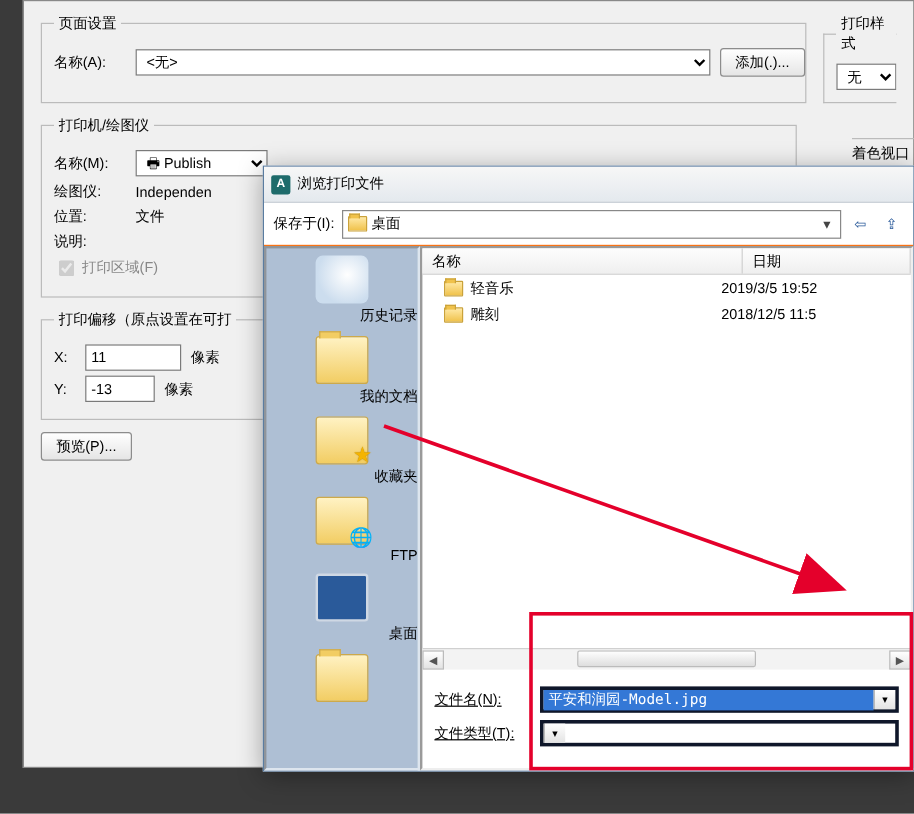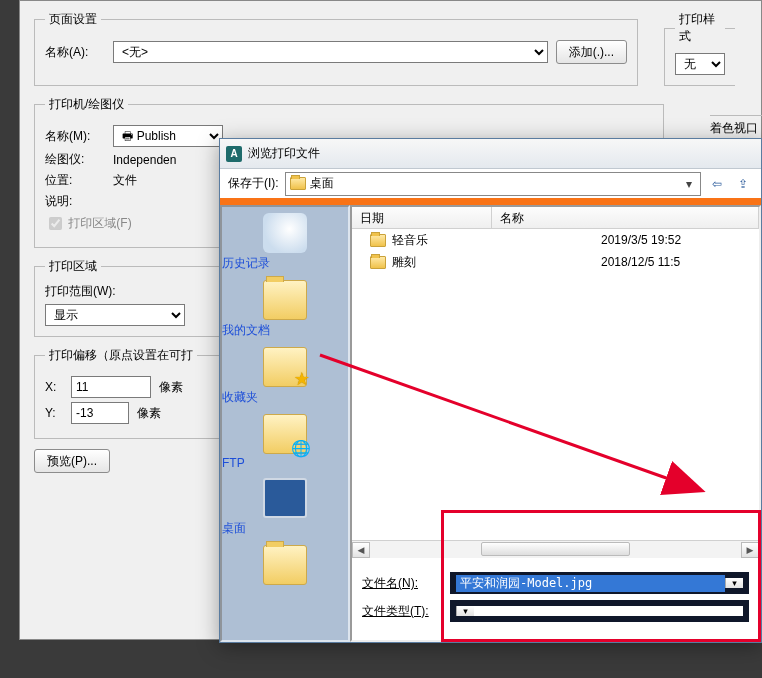--- a/index.html
+++ b/index.html
@@ -16,22 +16,22 @@
   .main-dialog {
     position: absolute;
     left: 19px; top: 0;
     width: 743px; height: 640px;
     background: #f0f0f0;
     border: 1px solid #888;
     padding: 10px 14px;
   }
   fieldset {
     border: 1px solid #bbb;
-    margin: 0 12px 10px 0;
-    padding: 8px 10px 10px 10px;
+    margin: 0 0 10px 0;
+    padding: 8px 0 10px 10px;
   }
   fieldset > legend { padding: 0 4px; color: #000; }
   .row { display: flex; align-items: center; margin: 4px 0; gap: 8px; }
   .lbl { width: 60px; }
   select, input[type=text] {
     font-family: inherit; font-size: 12px;
     border: 1px solid #7a7a7a;
     background: #fff;
     height: 22px; padding: 1px 4px;
   }
@@ -73,21 +73,21 @@
     width: 16px; height: 16px;
     background: #1e6b6b; color:#fff;
     font-size:10px; font-weight:bold;
     display:flex;align-items:center;justify-content:center;
     border-radius:2px;
   }
   .savein-bar {
     height: 36px;
     display: flex; align-items: center;
     padding: 0 8px; gap: 6px;
-    border-bottom: 7px solid #f97316;
+    border-bottom: 1px solid #f97316;
   }
   .folder-combo {
     flex: 1; height: 24px;
     border: 1px solid #888;
     display: flex; align-items: center;
     padding: 0 4px; gap: 4px;
     background:#fff;
   }
   .folder-ico {
     width: 16px; height: 13px;
@@ -103,21 +103,21 @@
   .nav-icn { width:20px;height:20px;display:flex;align-items:center;justify-content:center;color:#2a5a9a;cursor:pointer;border:1px solid transparent;border-radius:2px; }
   .body-row { flex:1; display:flex; min-height:0;}
   .places {
     width: 130px;
     background: #aebfd4;
     border: 2px inset #dde5ee;
     overflow:hidden;
     padding: 6px 0;
     display:flex;flex-direction:column;align-items:center;gap:8px;
   }
-  .place { width:100%; text-align:left; color:#1d4ed8; font-size:12px; cursor:pointer;}
+  .place { width:100%; text-align:right; color:#000000; font-size:12px; cursor:pointer;}
   .place .pic { width:44px;height:40px;margin:0 auto 2px auto;display:flex;align-items:center;justify-content:center;}
   .pic-history{background:radial-gradient(circle at 60% 40%,#fff,#cde 70%);border-radius:6px;}
   .pic-folder{background:linear-gradient(#fff2c3,#f2cd63);border:1px solid #cda94a;border-radius:3px;position:relative;}
   .pic-folder::before{content:"";position:absolute;left:2px;top:-5px;width:16px;height:5px;background:#f2cd63;border:1px solid #cda94a;border-bottom:none;}
   .pic-fav{background:linear-gradient(#fff2c3,#f2cd63);border:1px solid #cda94a;border-radius:3px;position:relative;}
   .pic-fav::after{content:"★";position:absolute;right:-4px;bottom:-4px;color:#f4b400;font-size:18px;text-shadow:0 0 1px #a07400;}
   .pic-ftp{background:linear-gradient(#fff2c3,#f2cd63);border:1px solid #cda94a;border-radius:3px;position:relative;}
   .pic-ftp::after{content:"🌐";position:absolute;right:-5px;bottom:-5px;font-size:16px;}
   .pic-desktop{background:#2a5a9a;border-radius:3px;position:relative;border:2px solid #cfd8e4;}
   .file-pane { flex:1; border:2px inset #eee; display:flex;flex-direction:column; min-width:0;}
@@ -130,21 +130,21 @@
   .file-row .folder-ico{width:16px;height:13px;}
   .fr-name{flex:1;}
   .fr-date{width:140px;}
   .hscroll{height:18px;border-top:1px solid #d0d0d0;background:#f3f3f3;display:flex;align-items:center;}
   .hs-btn{width:18px;height:16px;border:1px solid #bbb;background:linear-gradient(#fff,#e3e3e3);display:flex;align-items:center;justify-content:center;font-size:9px;color:#555;}
   .hs-track{flex:1;height:16px;position:relative;}
   .hs-thumb{position:absolute;left:30%;width:40%;height:14px;top:0;background:linear-gradient(#fefefe,#dedede);border:1px solid #bbb;border-radius:2px;}
   .bottom-fields{padding:8px 10px 12px 10px;}
   .bf-row{display:flex;align-items:center;gap:8px;margin:6px 0;}
   .bf-lbl{width:80px;text-decoration:underline;}
-  .bf-combo{flex:1;height:22px;border:6px solid #0f172a;display:flex;align-items:center;background:#fff;}
+  .bf-combo{flex:1;height:22px;border:3px solid #0f172a;display:flex;align-items:center;background:#fff;}
   .bf-val{flex:1;padding:0 4px;font-family:SimSun,monospace;}
   .bf-val.sel{background:#3478d6;color:#fff;}
   .bf-arrow{width:18px;height:100%;border-left:1px solid #aaa;background:linear-gradient(#fff,#e3e3e3);display:flex;align-items:center;justify-content:center;font-size:9px;}
   
   .redbox{position:absolute;border:3px solid #e4002b;pointer-events:none;}
   .arrow-svg{position:absolute;pointer-events:none;}
 </style>
 </head>
 <body>
 
@@ -193,27 +193,20 @@
         <span>打印区域(F)</span>
       </label>
     </div>
   </fieldset>
 
   <div class="color-viewport">
     <span>着色视口</span>
   </div>
 
 
-  <fieldset style="width:190px">
-    <legend>打印区域</legend>
-    <div>打印范围(W):</div>
-    <select style="width:140px;margin-top:4px">
-      <option>显示</option>
-    </select>
-  </fieldset>
 
   <fieldset style="width:190px">
     <legend>打印偏移（原点设置在可打</legend>
     <div class="row">
       <span style="width:18px">X:</span>
       <input type="text" style="width: 80px;" value="11">
       <span>像素</span>
     </div>
     <div class="row">
       <span style="width:18px">Y:</span>
@@ -263,22 +256,22 @@
       <div class="place">
         <div class="pic pic-desktop"></div>
         <div>桌面</div>
       </div>
       <div class="place">
         <div class="pic pic-folder"></div>
       </div>
     </div>
     <div class="file-pane">
       <div class="file-header">
+        <div class="fh-col fh-name">名称</div>
         <div class="fh-col fh-date">日期</div>
-        <div class="fh-col fh-name">名称</div>
       </div>
       <div class="file-list">
         <div class="file-row">
           <span class="folder-ico"></span>
           <span class="fr-name">轻音乐</span>
           <span class="fr-date">2019/3/5 19:52</span>
         </div>
         <div class="file-row">
           <span class="folder-ico"></span>
           <span class="fr-name">雕刻</span>

